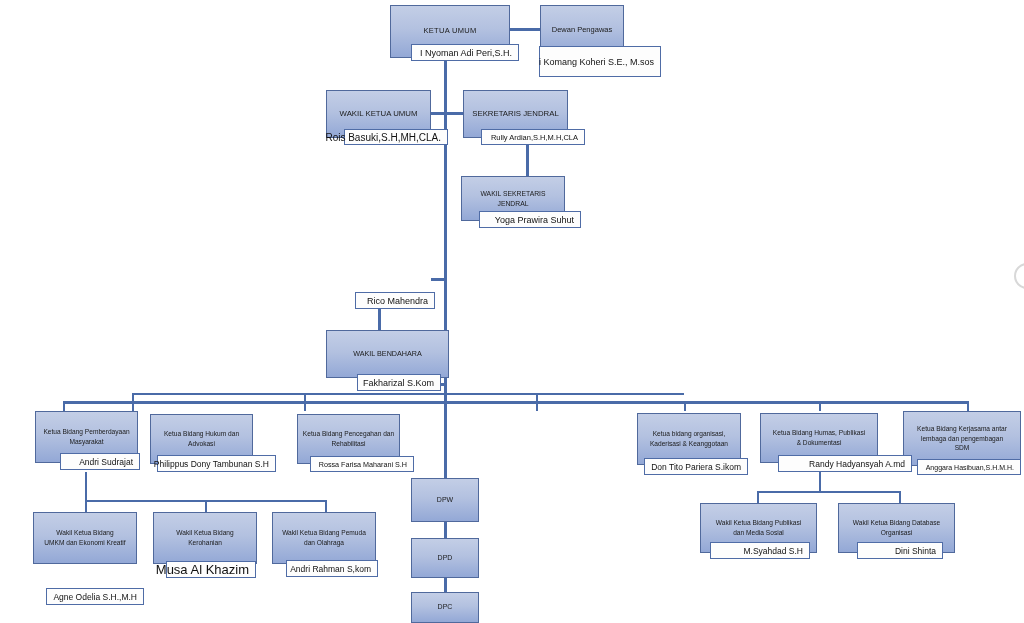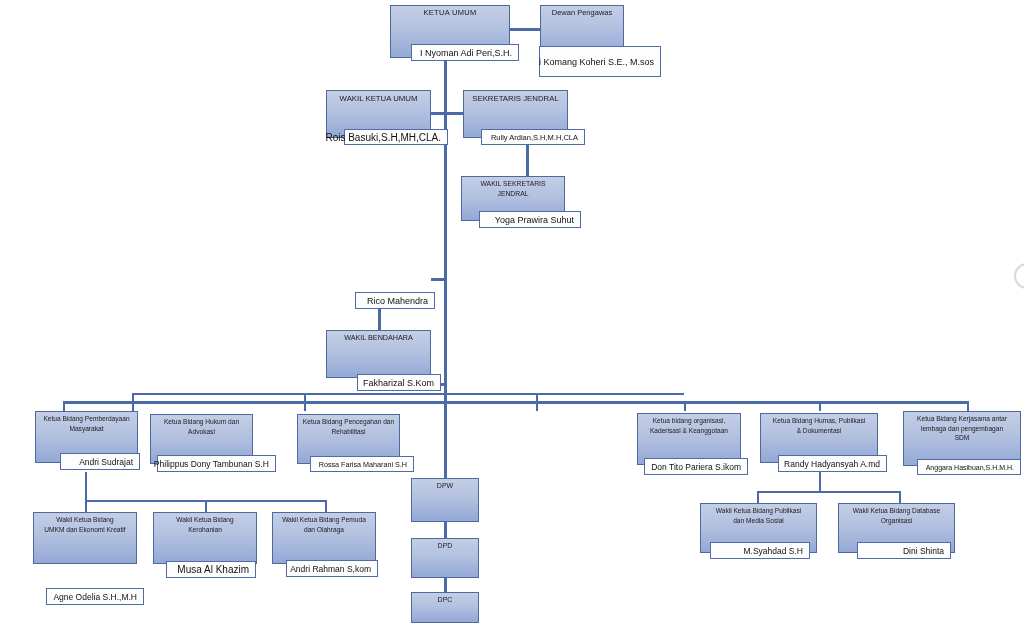--- a/index.html
+++ b/index.html
@@ -20,20 +20,21 @@
   }
 
   
   .node {
     position: absolute;
     box-sizing: border-box;
     background: linear-gradient(180deg, #c3cee6 0%, #b3c1e0 45%, #93a8d6 100%);
     border: 1px solid #50699c;
     color: #1a1a1a;
     display: flex;
+    align-items: center;
     justify-content: center;
     text-align: center;
     line-height: 1.45;
     padding: 2px 4px;
     z-index: 3;
   }
   .node .title {
     display: block;
     width: 100%;
     white-space: pre-line;
@@ -153,21 +154,21 @@
     <span class="title">WAKIL SEKRETARIS JENDRAL</span>
   </div>
   <div class="nameplate" style="left:479px; top:211px; width:102px; height:17px; font-size:9px;">
     <span>Yoga Prawira Suhut</span>
   </div>
 
   <div class="nameplate" style="left:355px; top:292px; width:80px; height:17px; font-size:9px;">
     <span>Rico Mahendra</span>
   </div>
 
-  <div class="node" style="left:326px; top:330px; width:105px; height:48px; font-size:7.2px;">
+  <div class="node" style="left:326px; top:330px; width:123px; height:48px; font-size:7.2px;">
     <span class="title">WAKIL BENDAHARA</span>
   </div>
   <div class="nameplate" style="left:357px; top:374px; width:84px; height:17px; font-size:9px;">
     <span>Fakharizal S.Kom</span>
   </div>
 
   <div class="node" style="left:35px; top:411px; width:103px; height:52px; font-size:6.6px;">
     <span class="title">Ketua Bidang Pemberdayaan
 Masyarakat</span>
   </div>
@@ -196,21 +197,21 @@
 Kaderisasi &amp; Keanggotaan</span>
   </div>
   <div class="nameplate" style="left:644px; top:458px; width:104px; height:17px; font-size:8.5px;">
     <span>Don Tito Pariera S.ikom</span>
   </div>
 
   <div class="node" style="left:760px; top:413px; width:118px; height:50px; font-size:6.6px;">
     <span class="title">Ketua Bidang Humas, Publikasi
 &amp; Dokumentasi</span>
   </div>
-  <div class="nameplate" style="left:778px; top:455px; width:109px; height:17px; font-size:8.5px;">
+  <div class="nameplate" style="left:778px; top:455px; width:134px; height:17px; font-size:8.5px;">
     <span>Randy Hadyansyah A.md</span>
   </div>
 
   <div class="node" style="left:903px; top:411px; width:118px; height:55px; font-size:6.6px;">
     <span class="title">Ketua Bidang Kerjasama antar
 lembaga dan pengembagan
 SDM</span>
   </div>
   <div class="nameplate" style="left:917px; top:459px; width:104px; height:16px; font-size:7px;">
     <span>Anggara Hasibuan,S.H.M.H.</span>
@@ -221,21 +222,21 @@
 UMKM  dan Ekonomi Kreatif</span>
   </div>
   <div class="nameplate" style="left:46px; top:561px; width:98px; height:17px; font-size:8.5px;margin-top:27px;">
     <span>Agne Odelia S.H.,M.H</span>
   </div>
 
   <div class="node" style="left:153px; top:512px; width:104px; height:52px; font-size:6.6px;">
     <span class="title">Wakil Ketua Bidang
 Kerohanian</span>
   </div>
-  <div class="nameplate" style="left:166px; top:561px; width:90px; height:17px; font-size:10px;">
+  <div class="nameplate" style="left:166px; top:561px; width:90px; height:17px; font-size:13px;">
     <span>Musa Al Khazim</span>
   </div>
 
   <div class="node" style="left:272px; top:512px; width:104px; height:52px; font-size:6.6px;">
     <span class="title">Wakil Ketua  Bidang Pemuda
 dan Olahraga</span>
   </div>
   <div class="nameplate" style="left:286px; top:560px; width:92px; height:17px; font-size:8.5px;">
     <span>Andri Rahman S,kom</span>
   </div>
@@ -245,21 +246,21 @@
 dan Media Sosial</span>
   </div>
   <div class="nameplate" style="left:710px; top:542px; width:100px; height:17px; font-size:8.5px;">
     <span>M.Syahdad S.H</span>
   </div>
 
   <div class="node" style="left:838px; top:503px; width:117px; height:50px; font-size:6.6px;">
     <span class="title">Wakil Ketua Bidang Database
 Organisasi</span>
   </div>
-  <div class="nameplate" style="left:857px; top:542px; width:94px; height:17px; font-size:8.5px;">
+  <div class="nameplate" style="left:857px; top:542px; width:86px; height:17px; font-size:8.5px;">
     <span>Dini Shinta</span>
   </div>
 
   <div class="node" style="left:411px; top:478px; width:68px; height:44px; font-size:7px;">
     <span class="title">DPW</span>
   </div>
   <div class="node" style="left:411px; top:538px; width:68px; height:40px; font-size:7px;">
     <span class="title">DPD</span>
   </div>
   <div class="node" style="left:411px; top:592px; width:68px; height:31px; font-size:7px;">

